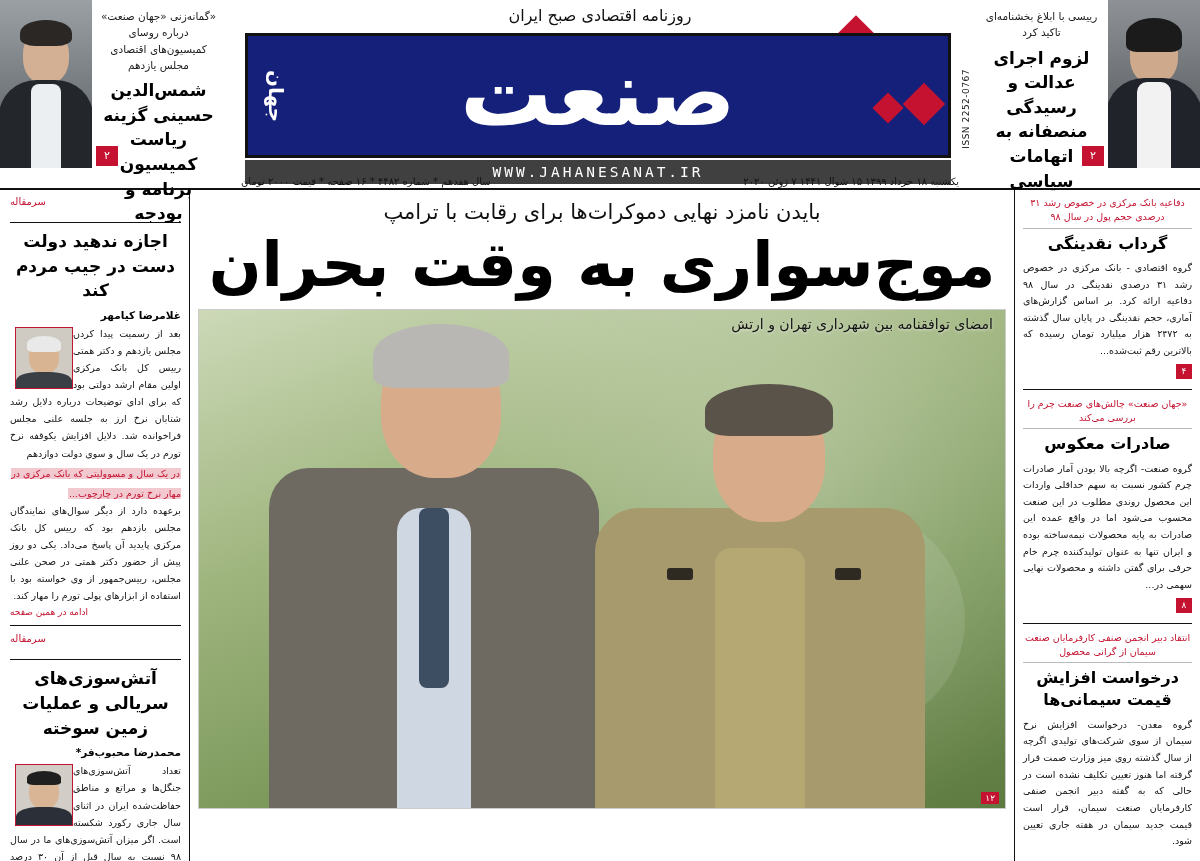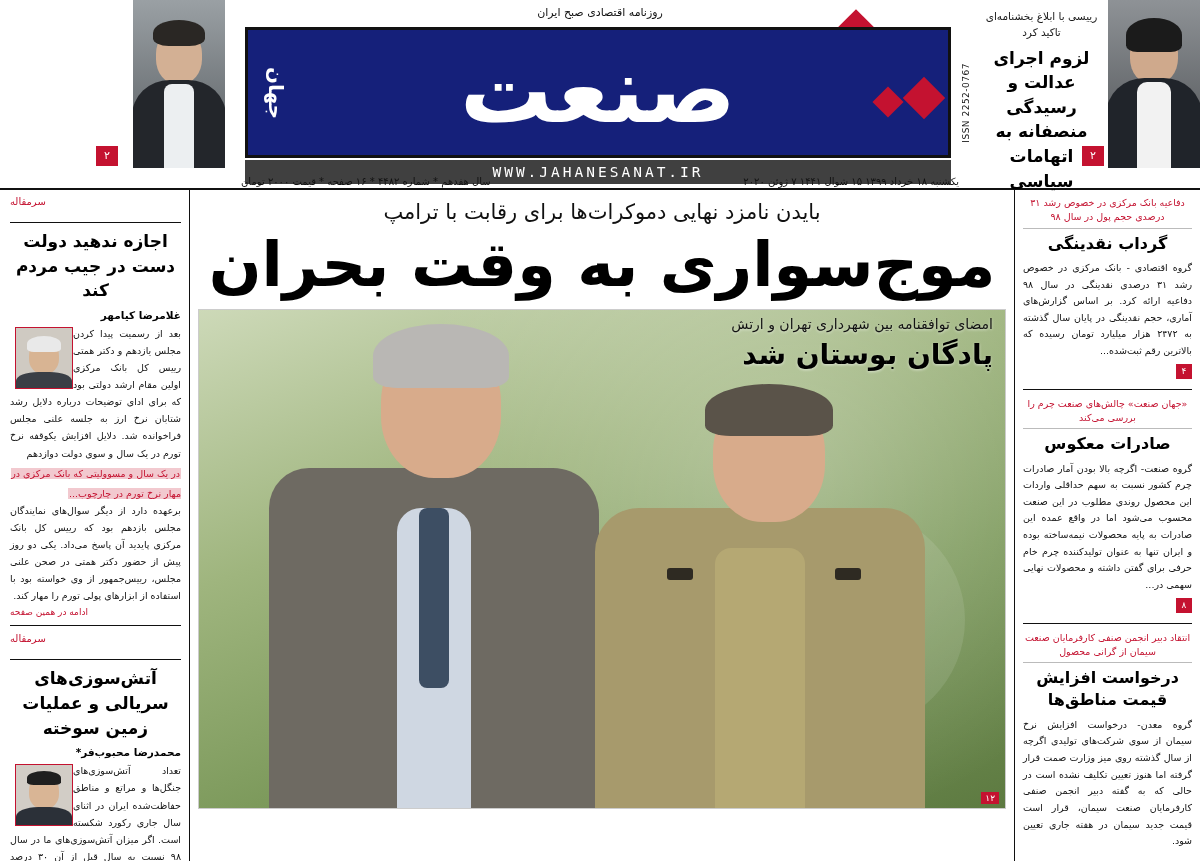--- a/index.html
+++ b/index.html
@@ -94,21 +94,21 @@
   
   .mh-center {
     flex: 1;
     position: relative;
     display: flex;
     flex-direction: column;
     align-items: stretch;
   }
   .mh-top-line {
     text-align: center;
-    font-size: 11px;
+    font-size: 16px;
     padding-top: 6px;
     color: #111;
     direction: rtl;
   }
   .logo-area {
     position: relative;
     flex: 1;
     margin: 2px 6px 0 6px;
   }
   .logo-box {
@@ -383,20 +383,24 @@
         <div class="issn">ISSN 2252-0767</div>
         <div class="site-bar">WWW.JAHANESANAT.IR</div>
       </div>
       <div class="mh-meta">
         <span>یکشنبه ۱۸ خرداد ۱۳۹۹  ۱۵ شوال ۱۴۴۱  ۷ ژوئن ۲۰۲۰</span>
         <span>سال هفدهم * شماره ۴۴۸۲ * ۱۶ صفحه * قیمت ۲۰۰۰ تومان</span>
       </div>
     </div>
 
     <div class="mh-side">
+      <div class="mh-text">
+        <div class="mh-kicker">«گمانه‌زنی «جهان صنعت» درباره روسای کمیسیون‌های اقتصادی مجلس یازدهم</div>
+        <div class="mh-title">شمس‌الدین حسینی گزینه ریاست کمیسیون برنامه و بودجه</div>
+      </div>
       <div class="mh-photo left-photo">
         <div class="portrait">
           <div class="bg" style="background:linear-gradient(180deg,#9aa0a4,#555a5e);"></div>
           <div class="head" style="top:28px;width:46px;height:56px;background:#d3b094;"></div>
           <div class="head" style="top:20px;width:52px;height:26px;background:#2a2724;border-radius:50% 50% 30% 30%;"></div>
           <div class="body" style="top:80px;width:94px;height:90px;background:#23262b;"></div>
           <div class="body" style="top:84px;width:30px;height:86px;background:#eceff1;border-radius:8px 8px 0 0;"></div>
         </div>
       </div>
       <div class="pagebadge lt">۲</div>
@@ -420,21 +424,21 @@
         <div class="side-kicker">«جهان صنعت» چالش‌های صنعت چرم را بررسی می‌کند</div>
         <div class="side-title">صادرات معکوس</div>
         <div class="side-body">گروه صنعت- اگرچه بالا بودن آمار صادرات چرم کشور نسبت به سهم حداقلی واردات این محصول روندی مطلوب در این صنعت محسوب می‌شود اما در واقع عمده این صادرات به پایه محصولات نیمه‌ساخته بوده و ایران تنها به عنوان تولیدکننده چرم خام حرفی برای گفتن داشته و محصولات نهایی سهمی در...</div>
         <div class="side-pg">۸</div>
       </div>
 
       <hr class="hr-thin">
 
       <div class="side-story">
         <div class="side-kicker">انتقاد دبیر انجمن صنفی کارفرمایان صنعت سیمان از گرانی محصول</div>
-        <div class="side-title">درخواست افزایش قیمت مناطق‌ها</div>
+        <div class="side-title">درخواست افزایش قیمت سیمانی‌ها</div>
         <div class="side-body">گروه معدن- درخواست افزایش نرخ سیمان از سوی شرکت‌های تولیدی اگرچه از سال گذشته روی میز وزارت صمت قرار گرفته اما هنوز تعیین تکلیف نشده است در حالی که به گفته دبیر انجمن صنفی کارفرمایان صنعت سیمان، قرار است قیمت جدید سیمان در هفته جاری تعیین شود.</div>
 
       </div>
 
     </div>
 
     <div class="col-center">
       <div class="lead-kicker">بایدن نامزد نهایی دموکرات‌ها برای رقابت با ترامپ</div>
       <div class="lead-title">موج‌سواری به وقت بحران</div>
 
@@ -455,21 +459,20 @@
           <div class="torso" style="right:0;bottom:0;width:330px;height:300px;background:#a79a6c;border-radius:44px 40px 0 0;"></div>
           <div class="torso" style="right:120px;bottom:0;width:90px;height:260px;background:#b5a873;border-radius:16px 16px 0 0;"></div>
           <div class="head" style="right:100px;bottom:286px;width:112px;height:130px;background:#d8ab8b;"></div>
           <div class="head" style="right:92px;bottom:372px;width:128px;height:52px;background:#5a5349;border-radius:50% 50% 20% 20%;"></div>
           <div class="torso" style="right:64px;bottom:228px;width:26px;height:12px;background:#2e2a22;border-radius:3px;"></div>
           <div class="torso" style="right:232px;bottom:228px;width:26px;height:12px;background:#2e2a22;border-radius:3px;"></div>
         </div>
 
         <div class="photo-overlay-text">
           <div class="ov-kicker">امضای توافقنامه بین شهرداری تهران و ارتش</div>
-          <div class="ov-title">پادگان بوستان شد</div>
         </div>
         <div class="photo-credit">۱۲</div>
       </div>
     </div>
 
     <div class="col-left">
 
       <div>
         <div class="lc-label">سرمقاله</div>
         <div class="lc-title">اجازه ندهید دولت دست در جیب مردم کند</div>

